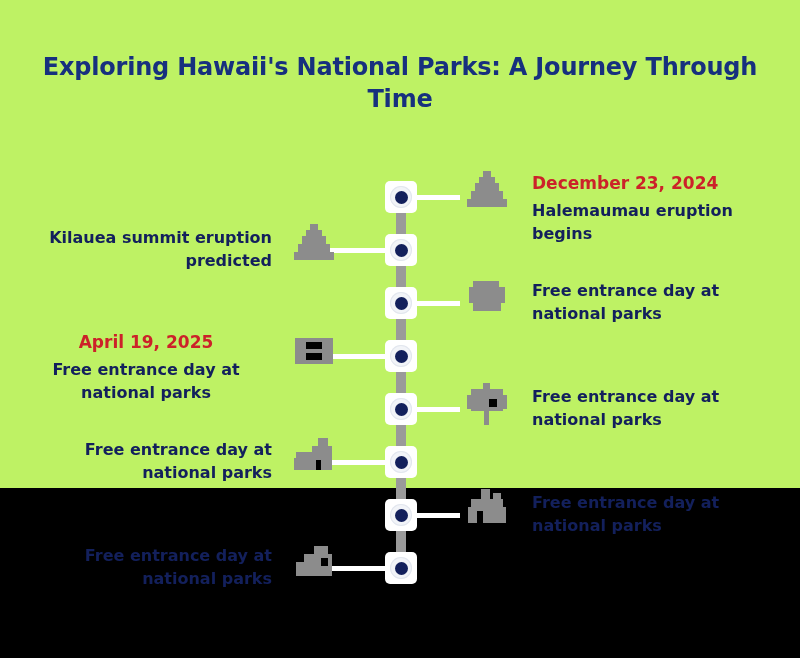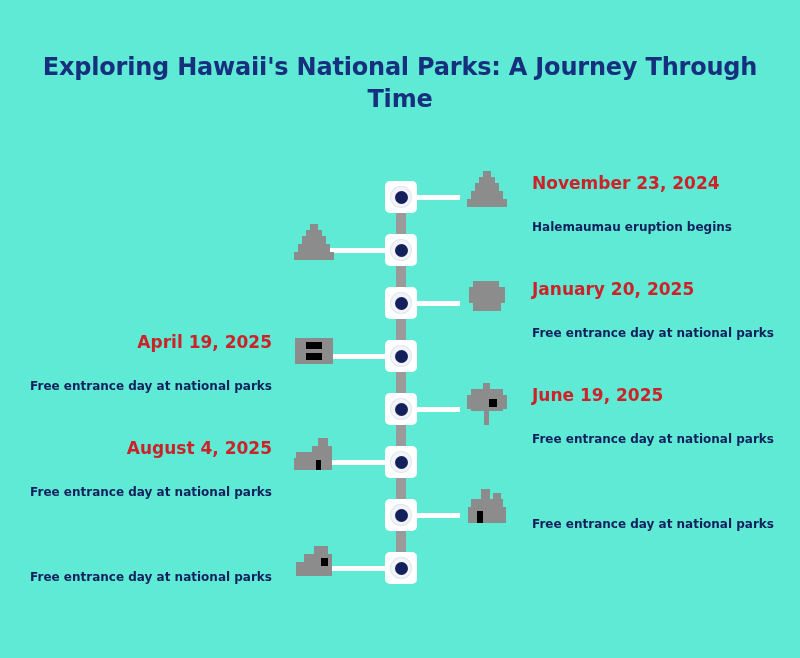--- a/index.html
+++ b/index.html
@@ -11,22 +11,22 @@
     width: 800px;
     height: 658px;
     overflow: hidden;
     font-family: "DejaVu Sans", sans-serif;
     position: relative;
   }
 
   #canvas {
     position: relative;
     width: 800px;
-    height: 658px;
-    background: #5eead4;
+    height: 488px;
+    background: #bef264;
   }
 
   
   .title {
     position: absolute;
     left: 40px;
     top: 52px;
     width: 720px;
     text-align: center;
     color: #17307e;
@@ -94,24 +94,23 @@
   }
   .entry .date {
     color: #cc2229;
     font-size: 17px;
     font-weight: bold;
     line-height: 1.25;
     margin-bottom: 5px;
   }
   .entry .desc {
     color: #13205c;
-    font-size: 12px;
+    font-size: 16px;
     font-weight: bold;
     line-height: 1.45;
-    margin-top: 25px;
   }
 
   .entry.right { text-align: left; }
   .entry.left  { text-align: right; }
 
   .entry.right { left: 532px; width: 248px; }
   .entry.left  { left: 20px;  width: 252px; }
 
   
   .icon {
@@ -143,110 +142,108 @@
       <div class="icon icon-right" style="top: 169px;">
         <svg viewBox="0 0 48 48">
           <rect x="20" y="2" width="8" height="6" fill="#8c8c8c"></rect>
           <rect x="16" y="8" width="16" height="6" fill="#8c8c8c"></rect>
           <rect x="12" y="14" width="24" height="8" fill="#8c8c8c"></rect>
           <rect x="8" y="22" width="32" height="8" fill="#8c8c8c"></rect>
           <rect x="4" y="30" width="40" height="8" fill="#8c8c8c"></rect>
         </svg>
       </div>
       <div class="entry right" style="top: 173px;">
-        <div class="date">November 23, 2024</div>
+        <div class="date">December 23, 2024</div>
         <div class="desc">Halemaumau eruption begins</div>
       </div>
       <div class="connector to-left" style="top: 248px;"></div>
       <div class="node" style="top: 234px;">
         <span class="ring">
           <span class="dot"></span>
         </span>
       </div>
       <div class="icon icon-left" style="top: 222px;">
         <svg viewBox="0 0 48 48">
           <rect x="20" y="2" width="8" height="6" fill="#8c8c8c"></rect>
           <rect x="16" y="8" width="16" height="6" fill="#8c8c8c"></rect>
           <rect x="12" y="14" width="24" height="8" fill="#8c8c8c"></rect>
           <rect x="8" y="22" width="32" height="8" fill="#8c8c8c"></rect>
           <rect x="4" y="30" width="40" height="8" fill="#8c8c8c"></rect>
         </svg>
       </div>
       <div class="entry left" style="top: 226px;">
+        <div class="desc">Kilauea summit eruption predicted</div>
       </div>
       <div class="connector to-right" style="top: 301px;"></div>
       <div class="node" style="top: 287px;">
         <span class="ring">
           <span class="dot"></span>
         </span>
       </div>
       <div class="icon icon-right" style="top: 275px;">
         <svg viewBox="0 0 48 48">
           <rect x="10" y="6" width="26" height="10" fill="#8c8c8c"></rect>
           <rect x="6" y="12" width="36" height="16" fill="#8c8c8c"></rect>
           <rect x="10" y="26" width="28" height="10" fill="#8c8c8c"></rect>
         </svg>
       </div>
       <div class="entry right" style="top: 279px;">
-        <div class="date">January 20, 2025</div>
         <div class="desc">Free entrance day at national parks</div>
       </div>
       <div class="connector to-left" style="top: 354px;"></div>
       <div class="node" style="top: 340px;">
         <span class="ring">
           <span class="dot"></span>
         </span>
       </div>
       <div class="icon icon-left" style="top: 328px;">
         <svg viewBox="0 0 48 48">
           <rect x="5" y="10" width="38" height="26" fill="#8c8c8c"></rect>
           <rect x="16" y="14" width="16" height="7" fill="#000"></rect>
           <rect x="16" y="25" width="16" height="7" fill="#000"></rect>
         </svg>
       </div>
-      <div class="entry left" style="top: 332px;">
+      <div class="entry left" style="top: 332px; text-align: center;">
         <div class="date">April 19, 2025</div>
         <div class="desc">Free entrance day at national parks</div>
       </div>
       <div class="connector to-right" style="top: 407px;"></div>
       <div class="node" style="top: 393px;">
         <span class="ring">
           <span class="dot"></span>
         </span>
       </div>
       <div class="icon icon-right" style="top: 381px;">
         <svg viewBox="0 0 48 48">
           <rect x="20" y="2" width="7" height="8" fill="#8c8c8c"></rect>
           <rect x="8" y="8" width="32" height="22" fill="#8c8c8c"></rect>
           <rect x="4" y="14" width="40" height="14" fill="#8c8c8c"></rect>
           <rect x="26" y="18" width="8" height="8" fill="#000"></rect>
           <rect x="21" y="28" width="5" height="16" fill="#8c8c8c"></rect>
         </svg>
       </div>
       <div class="entry right" style="top: 385px;">
-        <div class="date">June 19, 2025</div>
         <div class="desc">Free entrance day at national parks</div>
       </div>
       <div class="connector to-left" style="top: 460px;"></div>
       <div class="node" style="top: 446px;">
         <span class="ring">
           <span class="dot"></span>
         </span>
       </div>
       <div class="icon icon-left" style="top: 434px;">
         <svg viewBox="0 0 48 48">
           <rect x="28" y="4" width="10" height="12" fill="#8c8c8c"></rect>
           <rect x="22" y="12" width="20" height="12" fill="#8c8c8c"></rect>
           <rect x="6" y="18" width="20" height="10" fill="#8c8c8c"></rect>
           <rect x="4" y="24" width="38" height="12" fill="#8c8c8c"></rect>
           <rect x="26" y="26" width="5" height="10" fill="#000"></rect>
         </svg>
       </div>
       <div class="entry left" style="top: 438px;">
-        <div class="date">August 4, 2025</div>
         <div class="desc">Free entrance day at national parks</div>
       </div>
       <div class="connector to-right" style="top: 513px;"></div>
       <div class="node" style="top: 499px;">
         <span class="ring">
           <span class="dot"></span>
         </span>
       </div>
       <div class="icon icon-right" style="top: 487px;">
         <svg viewBox="0 0 48 48">

